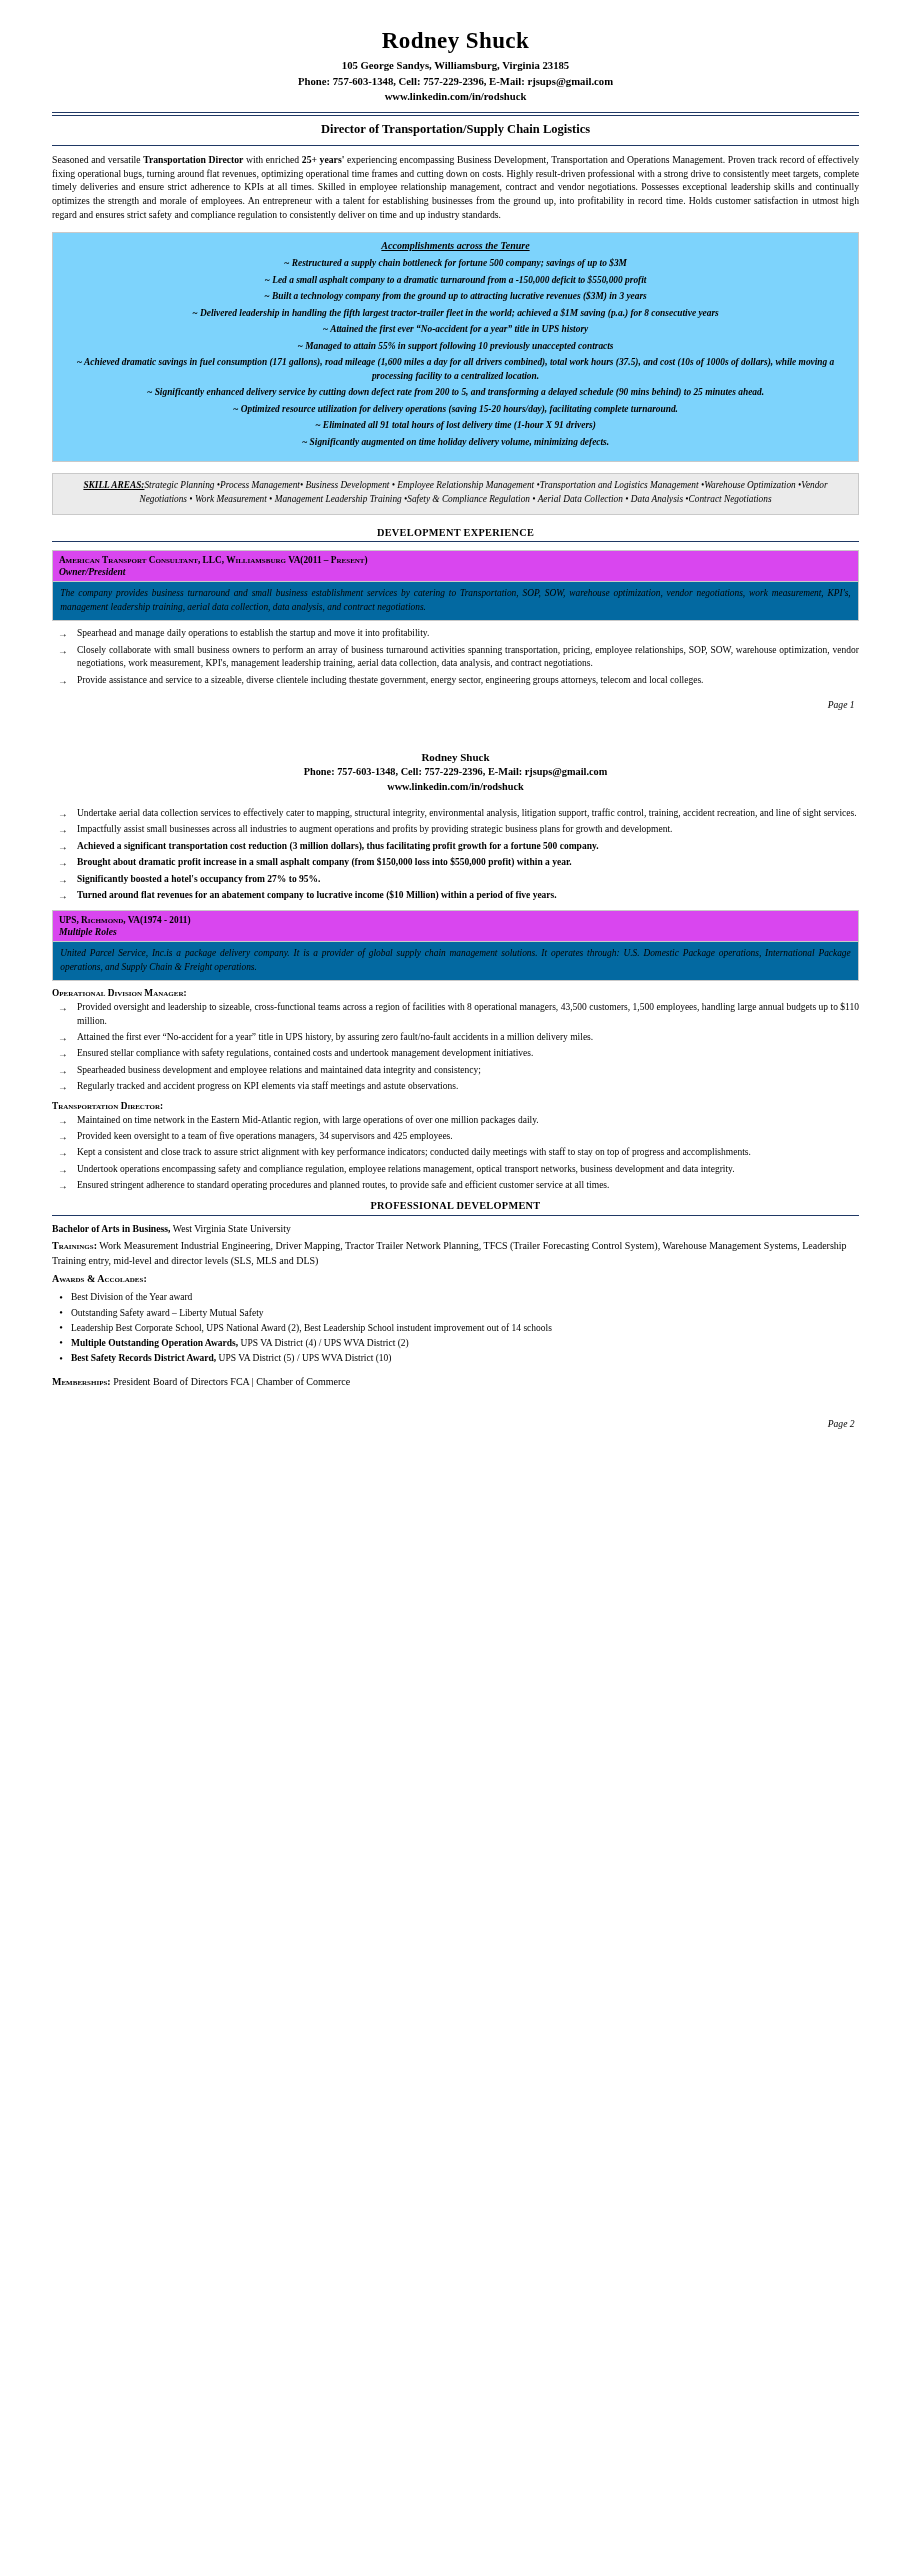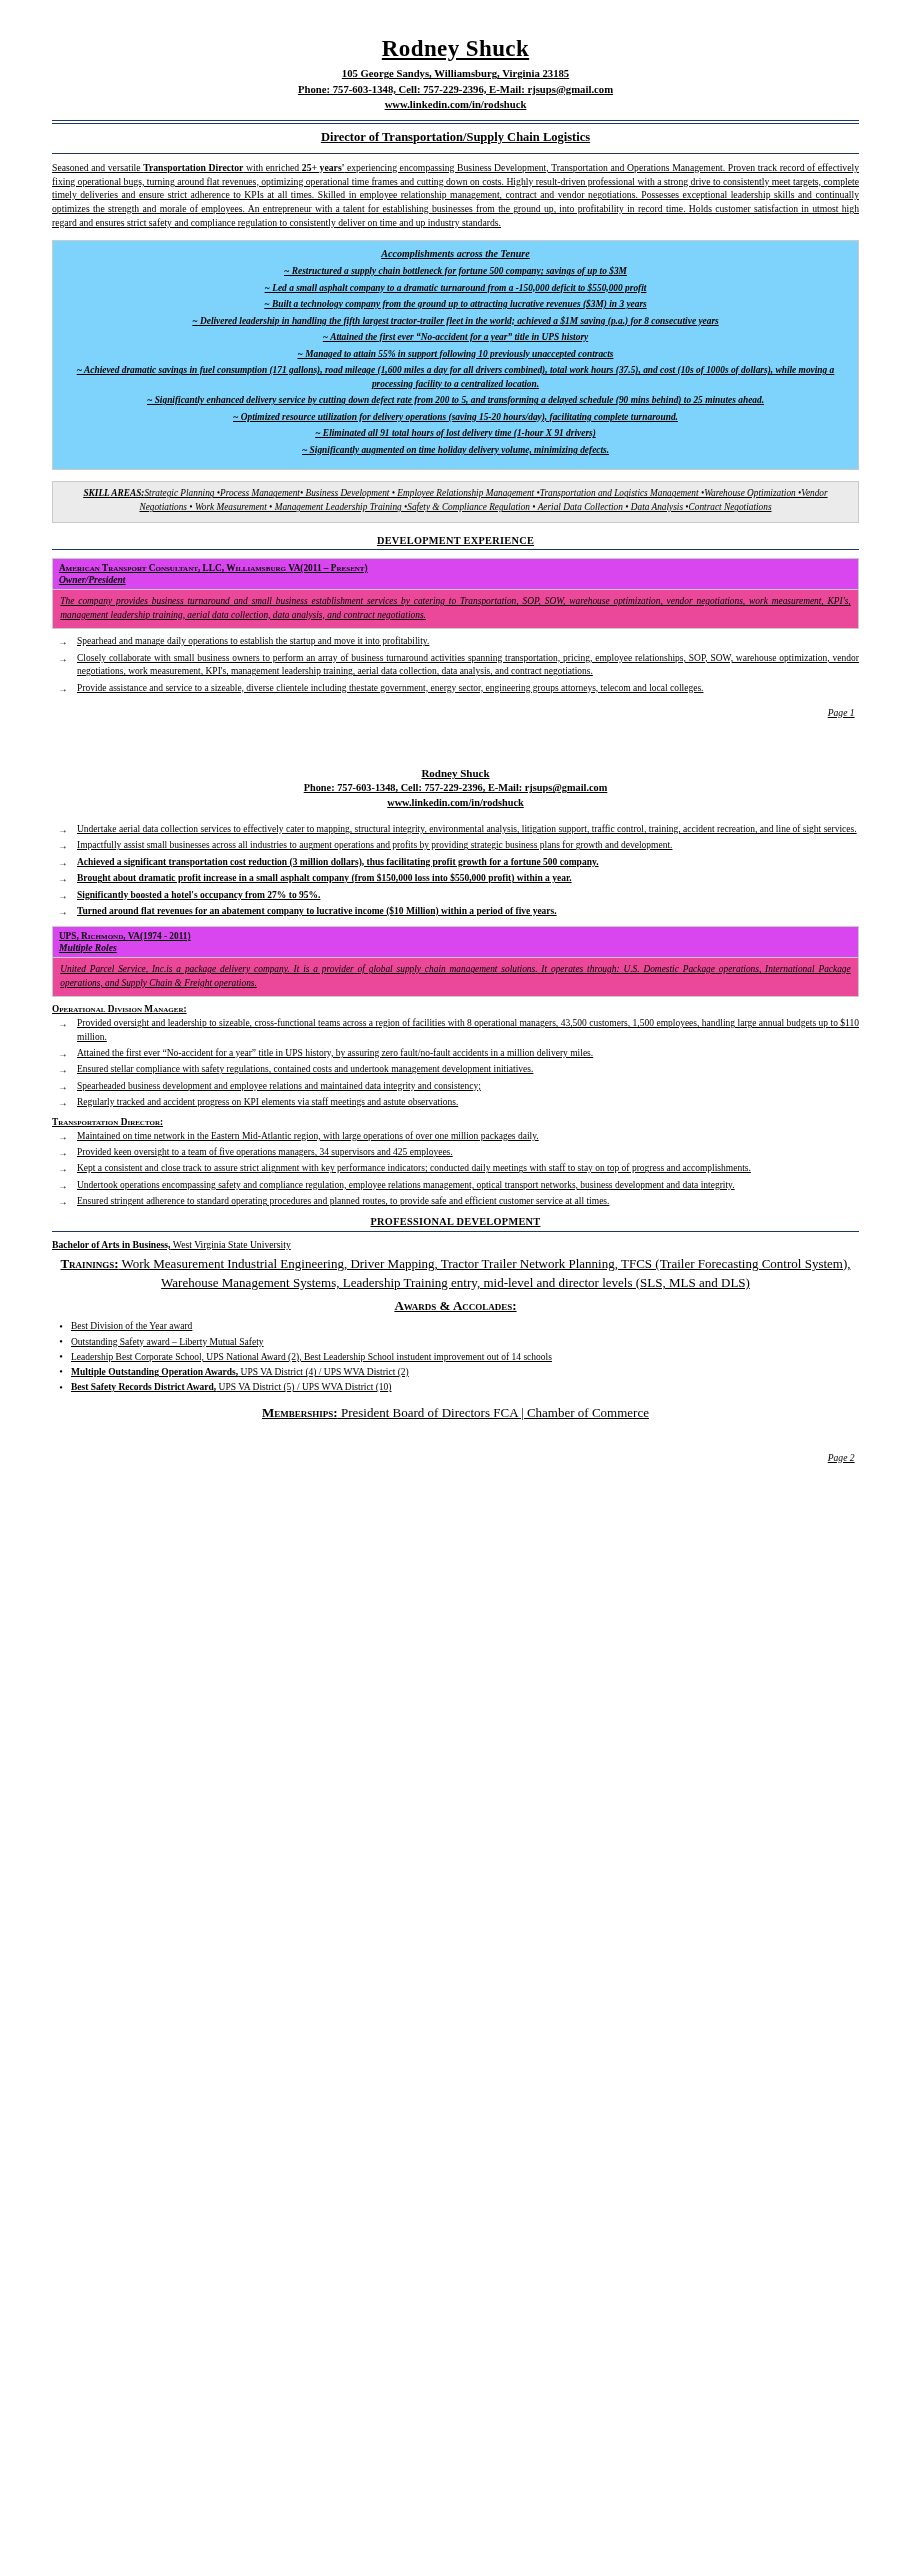--- a/index.html
+++ b/index.html
@@ -6,24 +6,23 @@
     margin: 0;
     padding: 0;
     background: #ffffff;
   }
   body {
     font-family: "Liberation Serif", serif;
     color: #000;
   }
   .page {
     width: 863px;
-    margin: 8px auto;
+    margin: 0 auto;
     position: relative;
     box-sizing: border-box;
-    text-decoration: underline;
   }
   .sheet {
     padding: 20.6px 28px 7.3px 28px;
     box-sizing: border-box;
   }
   
   .doc-name {
     text-align: center;
     font-family: "Liberation Serif", serif;
     font-weight: bold;
@@ -126,21 +125,21 @@
     font-variant: small-caps;
     text-transform: none;
   }
   .job-role {
     font-size: 9.6px;
     font-weight: bold;
     font-style: italic;
     margin-top: 0.7px;
   }
   .job-desc {
-    background: #ec4899;
+    background: #0369a1;
     border: 0.7px solid #c9c9c9;
     border-top: none;
     padding: 5.1px 7.3px 5.9px 7.3px;
     font-style: italic;
     font-size: 9.4px;
     text-align: justify;
     line-height: 1.42;
     margin-bottom: 6.6px;
   }
   
@@ -191,24 +190,24 @@
     margin: 7.3px 0 2.9px 0;
   }
   .page-num {
     text-align: right;
     font-style: italic;
     font-size: 9.6px;
     margin-top: 11.8px;
     padding-right: 4.4px;
   }
   .pd-line {
-    font-size: 13px;
+    font-size: 10px;
     line-height: 1.45;
     margin: 0 0 4.4px 0;
-    text-align: center;
+    text-align: left;
   }
   .pd-smallcaps {
     font-weight: bold;
     font-variant: small-caps;
   }
   .degree-line {
     font-size: 9.7px;
     margin: 1.5px 0 5.1px 0;
   }
   .degree-line b { font-weight: bold; }

